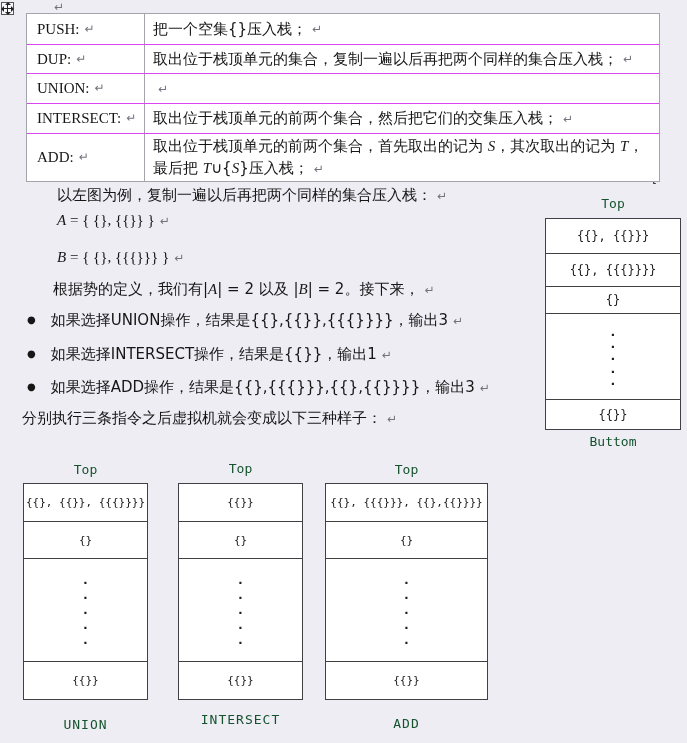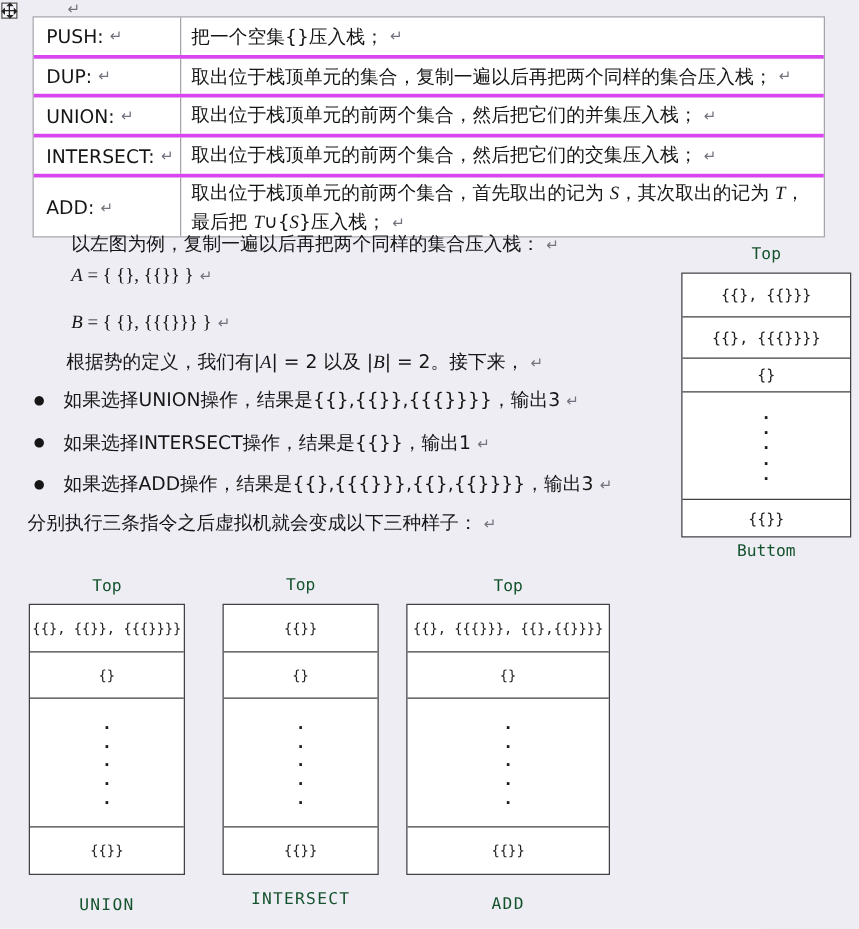--- a/index.html
+++ b/index.html
@@ -17,24 +17,24 @@
   .handle .al{left:-1px;top:3px;border-top:3px solid transparent;border-bottom:3px solid transparent;border-right:3px solid #222;}
   .handle .ar{right:-1px;top:3px;border-top:3px solid transparent;border-bottom:3px solid transparent;border-left:3px solid #222;}
 
   .pilcrow{color:#73737d;font-size:12px;margin-left:5px;}
   .top-pilcrow{position:absolute;left:54px;top:0px;margin:0;}
   .bracket{position:absolute;left:652px;top:171px;font-size:13px;color:#3a3a3a;}
 
   
   .optable{position:absolute;left:26px;top:13px;width:634px;background:#fff;
            border:1px solid #a4a4ab;box-sizing:border-box;}
-  .trow{display:flex;border-top:3px solid #d946ef;}
+  .trow{display:flex;border-top:1px solid #d946ef;}
   .trow:first-child{border-top:none;}
   .tcell{box-sizing:border-box;display:flex;align-items:center;}
-  .tcell.left{width:118px;border-right:1px solid #a4a4ab;padding-left:10px;}
+  .tcell.left{width:118px;border-right:1px solid #a4a4ab;padding-left:10px;font-family:Liberation Serif, serif;}
   .tcell.right{flex:1;padding-left:8px;}
   .tcell.addright{flex-direction:column;align-items:flex-start;justify-content:center;}
   .addline{line-height:21px;}
   .cn{font-size:15px;}
   .mvar{font-family:"Liberation Serif",serif;font-style:italic;font-size:15px;}
 
   
   .para{position:absolute;white-space:nowrap;font-size:15px;}
   .math{font-family:"Liberation Serif",serif;font-size:15px;}
   .bul{font-size:10px;margin-right:15px;vertical-align:2px;}
@@ -87,21 +87,20 @@
           <span class="cn">取出位于栈顶单元的集合，复制一遍以后再把两个同样的集合压入栈；</span>
           <span class="pilcrow">↵</span>
         </div>
     </div>
     <div class="trow" style="height:29px">
       <div class="tcell left">
           <span class="cn">UNION:</span>
           <span class="pilcrow">↵</span>
         </div>
       <div class="tcell right">
-          <span class="cn">取出位于栈顶单元的前两个集合，然后把它们的并集压入栈；</span>
           <span class="pilcrow">↵</span>
         </div>
     </div>
     <div class="trow" style="height:29px">
       <div class="tcell left">
           <span class="cn">INTERSECT:</span>
           <span class="pilcrow">↵</span>
         </div>
       <div class="tcell right">
           <span class="cn">取出位于栈顶单元的前两个集合，然后把它们的交集压入栈；</span>

